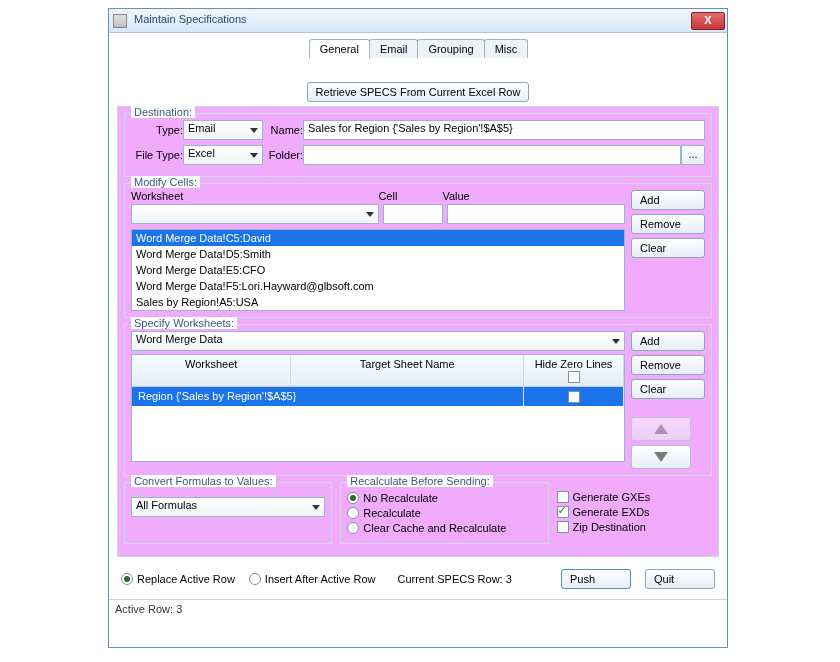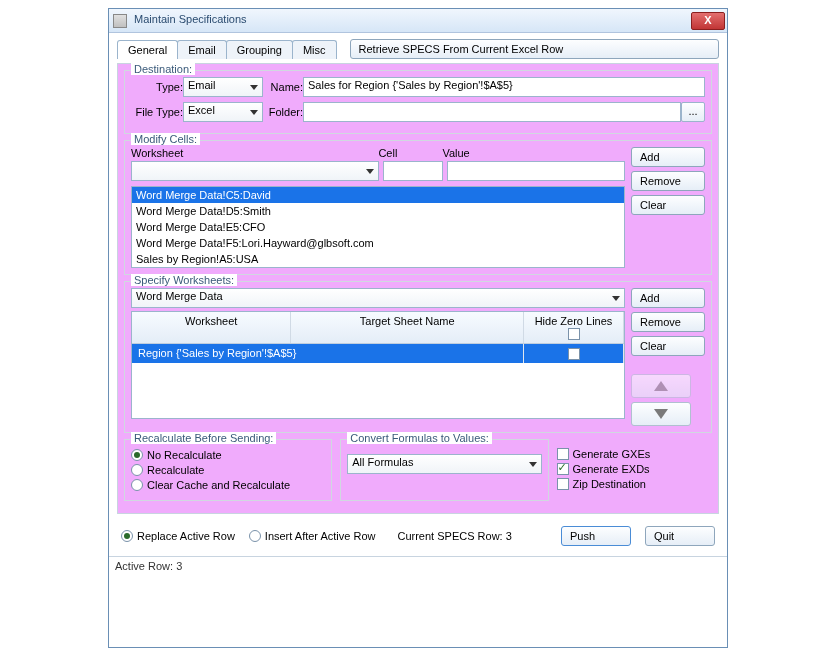--- a/index.html
+++ b/index.html
@@ -3,21 +3,21 @@
 <meta charset="utf-8">
 <style>
 * { box-sizing: border-box; margin: 0; padding: 0; font-family: "Segoe UI", Tahoma, sans-serif; font-size: 11px; }
 body { background: #fff; width: 840px; height: 662px; position: relative; }
 .outer { position: absolute; left: 108px; top: 8px; width: 620px; height: 640px; border: 1px solid #6a8fb5; background: #fff; }
 .titlebar { height: 24px; background: linear-gradient(to bottom,#f0f6fd,#d6e6f7); border-bottom: 1px solid #b0c4de; display: flex; align-items: center; justify-content: space-between; padding: 0 2px 0 4px; }
 .titlebar .ticon { width: 14px; height: 14px; background: linear-gradient(#e0e0e0,#c0c0c0); border: 1px solid #888; margin-right: 4px; display: inline-block; vertical-align: middle; }
 .titlebar .ttxt { color: #2a4b6f; }
 .closebtn { width: 34px; height: 18px; background: linear-gradient(to bottom,#e36f6f,#c13535); border: 1px solid #8a1f1f; border-radius: 2px; color: #fff; text-align: center; line-height: 14px; font-weight: bold; cursor: pointer; }
 .content { padding: 6px 8px; }
-.tabsrow { display: flex; align-items: center; gap: 14px; margin-bottom: 4px; }
+.tabsrow { display: flex; align-items: center; gap: 24px; margin-bottom: 4px; flex-direction: column; }
 .tabs { display: flex; }
 .tab { border: 1px solid #9bb4cc; border-bottom: none; background: #eef3f9; padding: 3px 10px; border-top-left-radius: 3px; border-top-right-radius: 3px; margin-right: -1px; cursor: pointer; }
 .tab.active { background: #fff; position: relative; z-index: 2; }
 .retrievebtn { flex: 1; }
 .btn { border: 1px solid #8ea6bc; background: linear-gradient(to bottom,#fdfeff,#e6eef7); padding: 3px 8px; border-radius: 3px; cursor: pointer; min-width: 60px; }
 .btn.wide { width: 100%; }
 .panel { border: 1px solid #c8d4e0; background: #f0abfc; padding: 6px; margin-bottom: 6px; border-top-left-radius: 0; }
 .fieldset { border: 1px solid #d0d8e0; padding: 6px; margin-bottom: 6px; position: relative; }
 .fieldset .legend { position: absolute; top: -8px; left: 6px; background: #fff; padding: 0 3px; color: #3a5a7a; }
 .row { display: flex; align-items: center; gap: 0; margin-bottom: 5px; }
@@ -164,38 +164,38 @@
                 <svg width="14" height="10">
                   <polygon points="0,0 14,0 7,10"></polygon>
                 </svg>
               </div>
           </div>
         </div>
       </div>
 
       <div class="threecol">
         <div class="seg fieldset">
-          <div class="legend">Recalculate Before Sending:</div>
-          <div class="chkline">
-              <span class="radio checked"></span>
-              <span>No Recalculate</span>
-            </div>
-          <div class="chkline">
-              <span class="radio"></span>
-              <span>Recalculate</span>
-            </div>
-          <div class="chkline">
-              <span class="radio"></span>
-              <span>Clear Cache and Recalculate</span>
-            </div>
-        </div>
-        <div class="seg fieldset">
           <div class="legend">Convert Formulas to Values:</div>
           <div style="height:8px"></div>
           <div class="select" style="width:100%"><span>All Formulas</span></div>
+        </div>
+        <div class="seg fieldset">
+          <div class="legend">Recalculate Before Sending:</div>
+          <div class="chkline">
+              <span class="radio checked"></span>
+              <span>No Recalculate</span>
+            </div>
+          <div class="chkline">
+              <span class="radio"></span>
+              <span>Recalculate</span>
+            </div>
+          <div class="chkline">
+              <span class="radio"></span>
+              <span>Clear Cache and Recalculate</span>
+            </div>
         </div>
         <div class="seg" style="flex:0.8;padding-top:6px">
           <div class="chkline">
               <span class="chk"></span>
               <span>Generate GXEs</span>
             </div>
           <div class="chkline">
               <span class="chk checked"></span>
               <span>Generate EXDs</span>
             </div>

